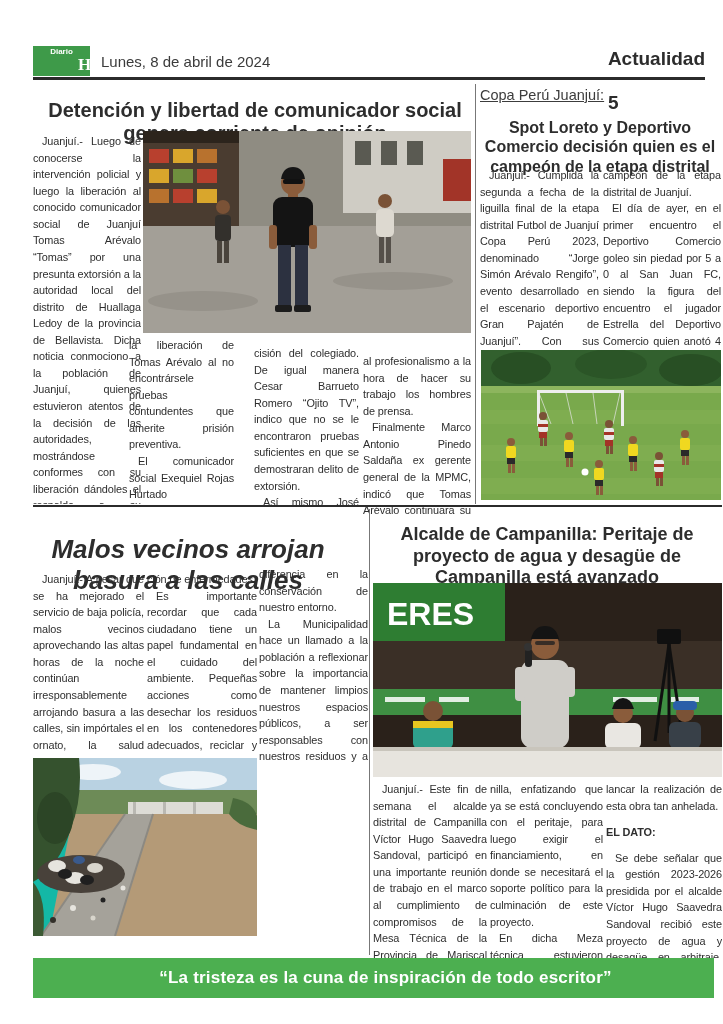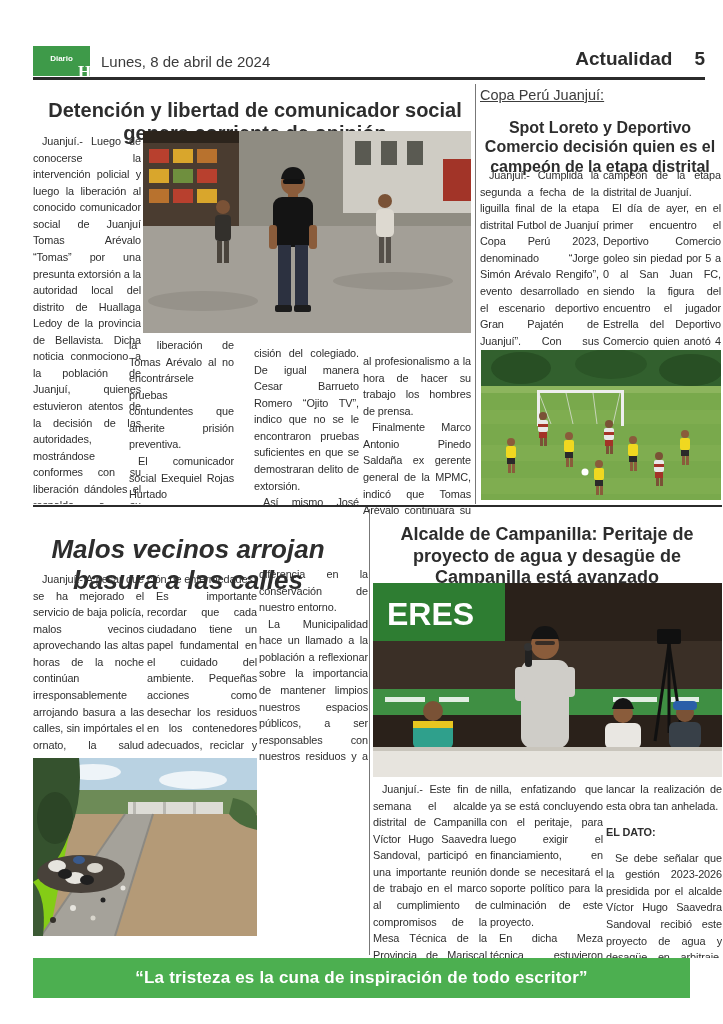--- a/index.html
+++ b/index.html
@@ -2,24 +2,24 @@
 <html lang="es"><head>
 <meta charset="utf-8">
 <style>
   html,body{margin:0;padding:0;background:#ffffff;}
   #page{position:relative;width:723px;height:1024px;background:#ffffff;overflow:hidden;
         font-family:"Liberation Sans",sans-serif;color:#2e2e2e;}
   .abs{position:absolute;}
 
   
   .logo{left:33px;top:46px;width:57px;height:30px;background:#3e9a49;text-align:center;color:#fff;}
-  .logo-top{font-size:8px;font-weight:bold;line-height:9px;display:block;padding-top:8px;}
+  .logo-top{font-size:8px;font-weight:bold;line-height:9px;display:block;padding-top:1px;}
   .logo-main{font-family:"Liberation Serif",serif;font-weight:bold;font-size:17px;line-height:18px;display:block;letter-spacing:1px;margin-left:45px;}
   .date{left:101px;top:53px;font-size:15px;color:#3b3b3b;}
-  .header-right{right:18px;top:48px;font-size:19px;font-weight:bold;color:#2c2c2c;display:flex;gap:22px;}
+  .header-right{right:18px;top:48px;font-size:19px;font-weight:bold;color:#2c2c2c;display:flex;gap:22px;flex-direction:column;}
   .rule-top{left:33px;top:77px;width:672px;height:3px;background:#2b2b2b;}
 
   
   .vrule1{left:475px;top:84px;width:1px;height:420px;background:#777;}
   .rule-mid{left:33px;top:505px;width:689px;height:2px;background:#2b2b2b;}
   .vrule2{left:369px;top:509px;width:1px;height:446px;background:#777;}
 
   
   .headline{font-weight:bold;color:#2d2d2d;text-align:center;}
   .a1-headline{left:40px;top:86px;width:430px;font-size:20px;line-height:1.15;}
@@ -40,29 +40,29 @@
   .copa-col2{left:603px;top:167px;width:118px;height:181px;}
   .a3-col1{left:33px;top:571px;width:111px;height:186px;}
   .a3-col2{left:147px;top:571px;width:110px;height:186px;}
   .a3-col3{left:259px;top:566px;width:109px;height:196px;}
   .a4-col1{left:373px;top:781px;width:114px;height:177px;}
   .a4-col2{left:490px;top:781px;width:113px;height:177px;}
   .a4-col3{left:606px;top:781px;width:116px;height:177px;}
   .dato-head{text-align:left;font-weight:bold;text-indent:0 !important;margin:10px 0 9px 0 !important;}
 
   
-  .photo{overflow:hidden;background:#84cc16;}
+  .photo{overflow:hidden;background:#14b8a6;}
   .photo svg{display:block;width:100%;height:100%;}
   .photo1{left:143px;top:131px;width:328px;height:202px;}
   .photo2{left:481px;top:350px;width:240px;height:150px;}
   .photo3{left:33px;top:758px;width:224px;height:178px;}
   .photo4{left:373px;top:583px;width:349px;height:194px;}
 
   
-  .footer-banner{left:33px;top:958px;width:657px;height:40px;background:#4caf50;display:flex;align-items:center;justify-content:center;}
+  .footer-banner{left:33px;top:958px;width:657px;height:40px;background:#4caf50;display:flex;align-items:center;justify-content:center;padding-left:24px;}
   .footer-text{color:#ffffff;font-weight:bold;font-size:17px;letter-spacing:0.2px;}
 </style>
 </head>
 <body>
 
 <div id="page">
 
   <div class="abs logo">
     <span class="logo-top">Diario</span>
     <span class="logo-main">HOY</span>

